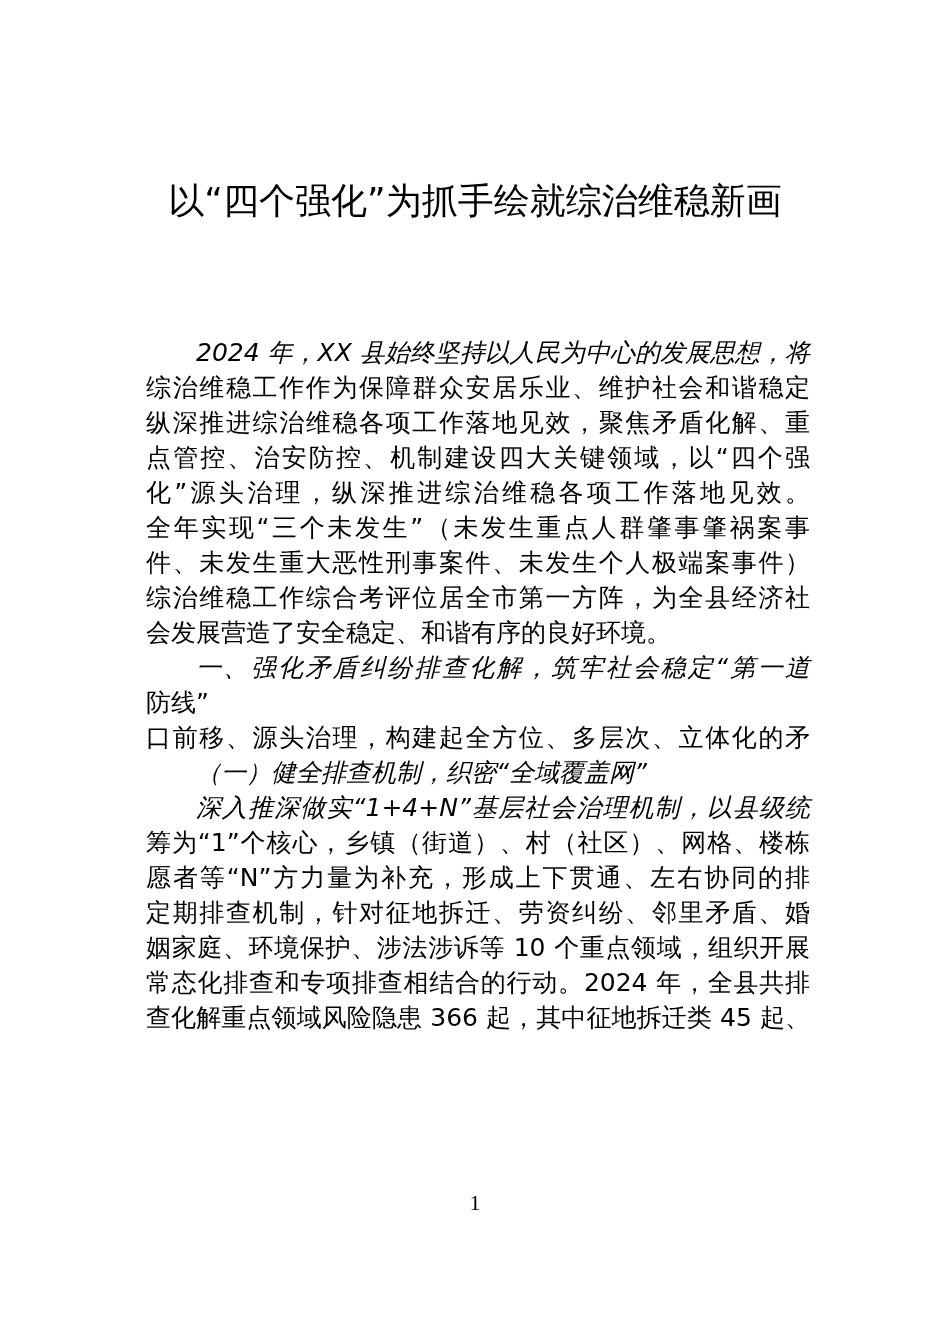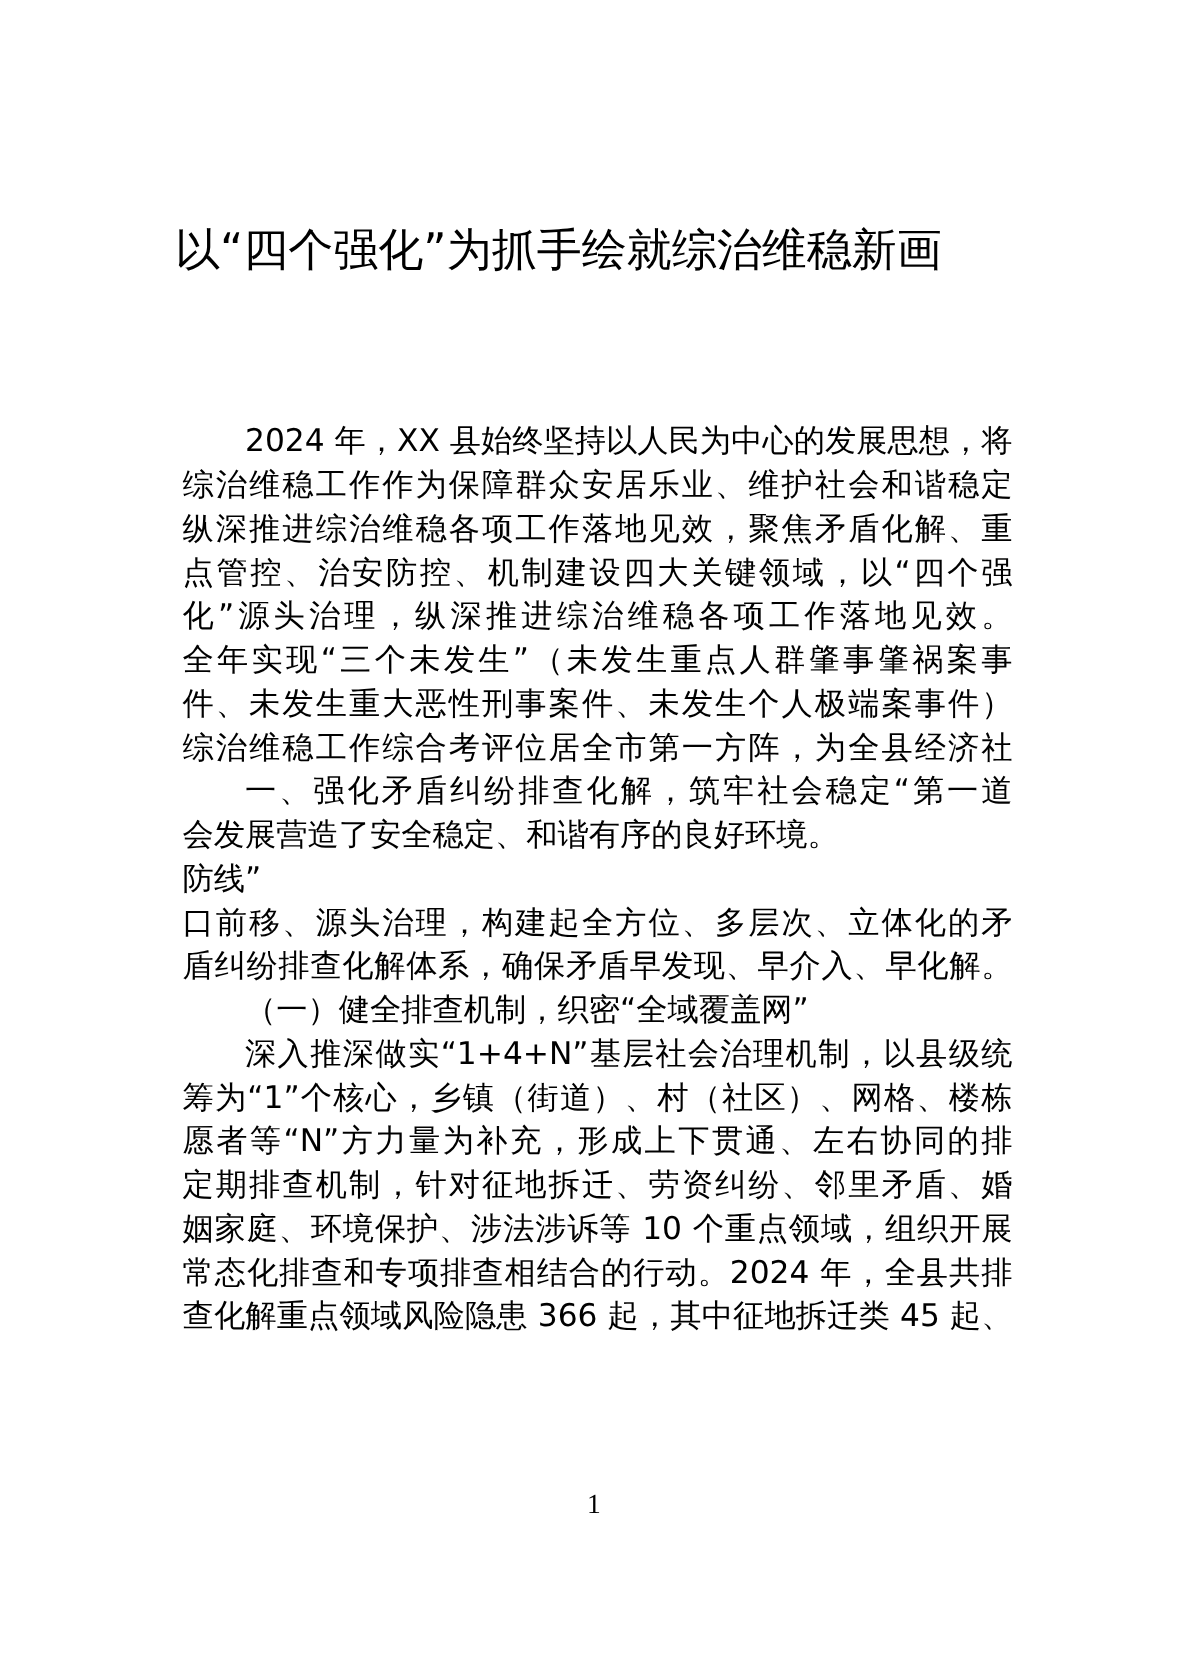--- a/index.html
+++ b/index.html
@@ -21,21 +21,21 @@
       top: 0;
       width: 950px;
       height: 1344px;
       background: #ffffff;
     }
     .title {
       position: absolute;
       left: 140px;
       width: 670px;
       top: 168px;
-      text-align: left;
+      text-align: center;
     }
     .title-line {
       font-size: 36px;
       line-height: 66px;
       height: 66px;
       white-space: nowrap;
       letter-spacing: 0px;
       font-weight: normal;
     }
     .body-text {
@@ -51,20 +51,21 @@
       white-space: nowrap;
       text-align: justify;
       text-align-last: justify;
       overflow: visible;
     }
     .line.last {
       text-align-last: left;
     }
     .indent {
       padding-left: 50px;
+      font-style: italic;
     }
     .page-number {
       position: absolute;
       left: 0;
       width: 950px;
       top: 1188px;
       text-align: center;
       font-family: "Liberation Serif", "DejaVu Serif", serif;
       font-size: 22px;
       line-height: 30px;
@@ -81,25 +82,24 @@
 
   <div class="body-text" id="body-text">
     <div class="line indent">2024 年，XX 县始终坚持以人民为中心的发展思想，将</div>
     <div class="line">综治维稳工作作为保障群众安居乐业、维护社会和谐稳定</div>
     <div class="line">纵深推进综治维稳各项工作落地见效，聚焦矛盾化解、重</div>
     <div class="line">点管控、治安防控、机制建设四大关键领域，以“四个强</div>
     <div class="line">化”源头治理，纵深推进综治维稳各项工作落地见效。</div>
     <div class="line">全年实现“三个未发生”（未发生重点人群肇事肇祸案事</div>
     <div class="line">件、未发生重大恶性刑事案件、未发生个人极端案事件）</div>
     <div class="line">综治维稳工作综合考评位居全市第一方阵，为全县经济社</div>
+    <div class="line last">会发展营造了安全稳定、和谐有序的良好环境。</div>
     <div class="line indent">一、强化矛盾纠纷排查化解，筑牢社会稳定“第一道</div>
-    <div class="line last">会发展营造了安全稳定、和谐有序的良好环境。</div>
     <div class="line last">防线”</div>
     <div class="line">口前移、源头治理，构建起全方位、多层次、立体化的矛</div>
-    <div class="line">盾纠纷排查化解体系，确保矛盾早发现、早介入、早化解。</div>
     <div class="line indent last">（一）健全排查机制，织密“全域覆盖网”</div>
     <div class="line indent">深入推深做实“1+4+N”基层社会治理机制，以县级统</div>
     <div class="line">筹为“1”个核心，乡镇（街道）、村（社区）、网格、楼栋</div>
     <div class="line">愿者等“N”方力量为补充，形成上下贯通、左右协同的排</div>
     <div class="line">定期排查机制，针对征地拆迁、劳资纠纷、邻里矛盾、婚</div>
     <div class="line">姻家庭、环境保护、涉法涉诉等 10 个重点领域，组织开展</div>
     <div class="line">常态化排查和专项排查相结合的行动。2024 年，全县共排</div>
     <div class="line">查化解重点领域风险隐患 366 起，其中征地拆迁类 45 起、</div>
   </div>
 

